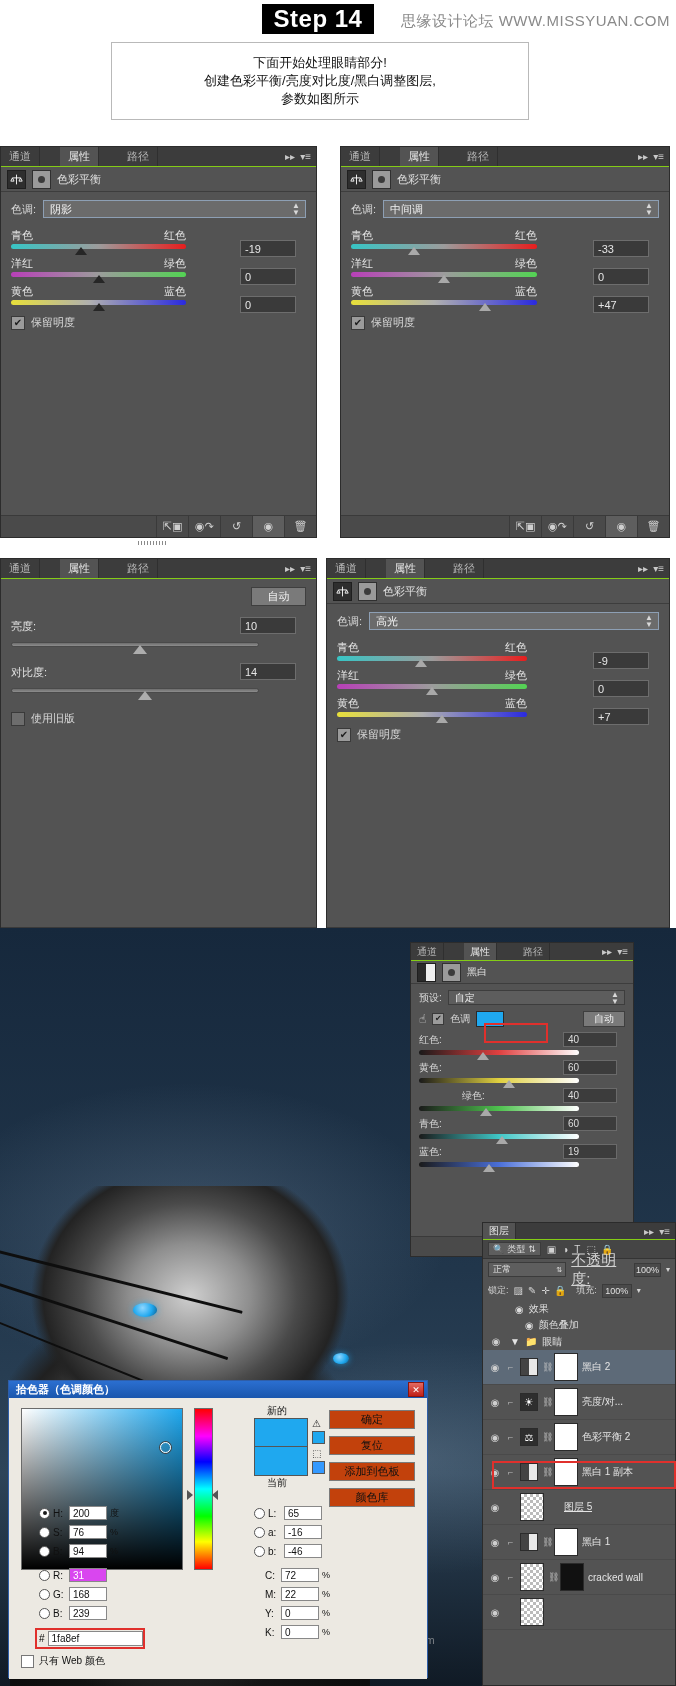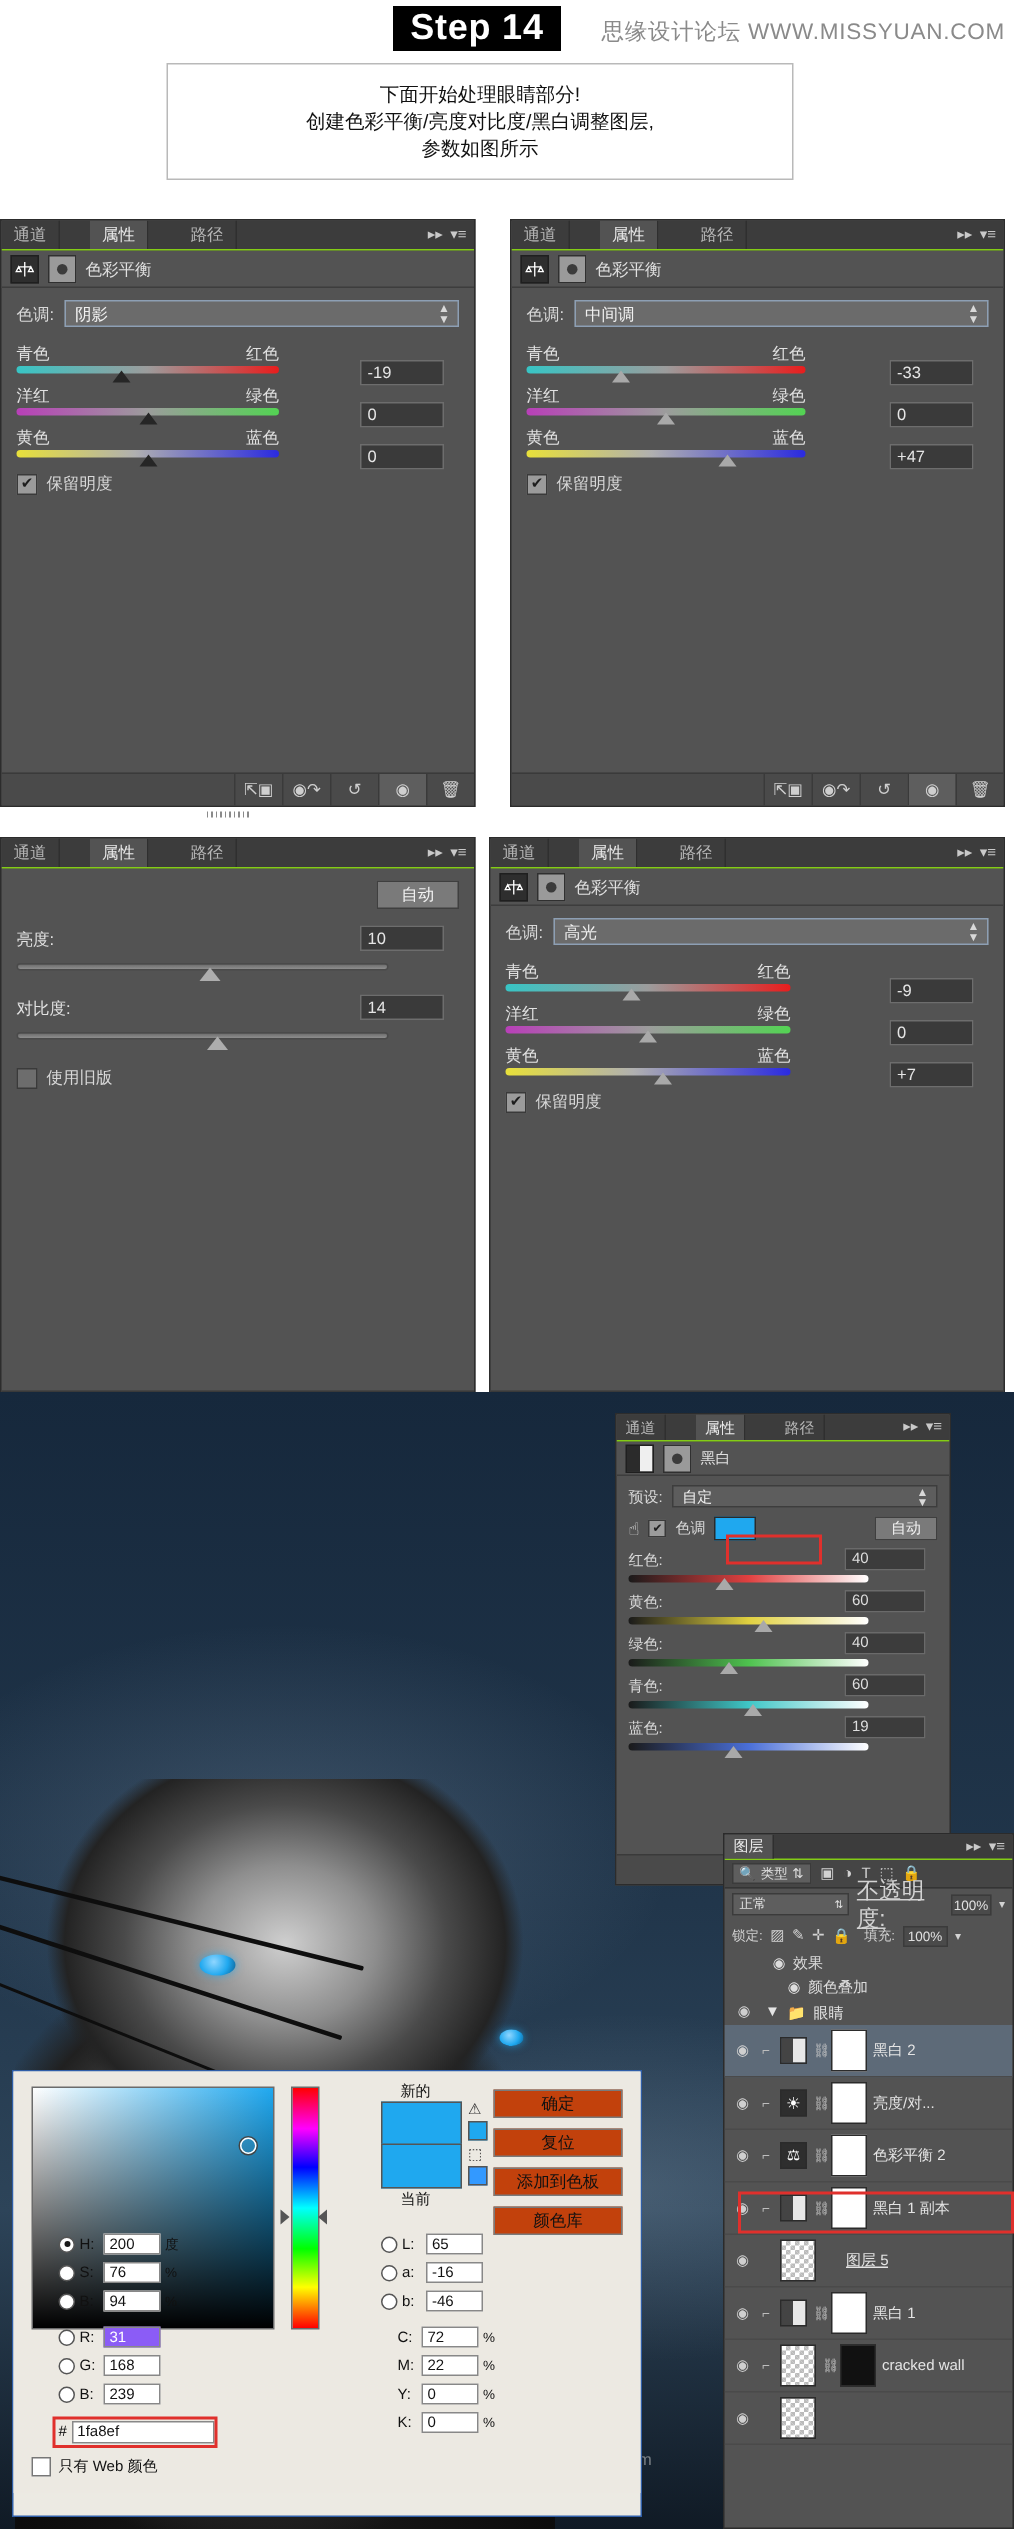--- a/index.html
+++ b/index.html
@@ -159,21 +159,21 @@
   .pk-btn{position:absolute;right:12px;width:86px;height:19px;background:#c2410c;
       border:1px solid #7a7a7a;box-sizing:border-box;font-size:11px;color:#111;
       display:flex;align-items:center;justify-content:center;}
   .f-row{position:absolute;display:flex;align-items:center;gap:3px;font-size:10px;color:#111;}
   .radio{width:9px;height:9px;border-radius:50%;border:1px solid #555;background:#fff;
       display:flex;align-items:center;justify-content:center;}
   .radio.on::after{content:"";width:4px;height:4px;border-radius:50%;background:#1a1a1a;}
   .f-lbl{width:13px;}
   .f-inp{width:38px;height:14px;background:#fff;border:1px solid #888;box-sizing:border-box;
       font-size:10px;color:#111;display:flex;align-items:center;padding-left:3px;}
-  .f-inp.selblue{background:#8b5cf6;color:#fff;}
+  .f-inp.selblue{background:#d946ef;color:#fff;}
   .f-unit{font-size:9px;color:#111;}
   .hex-row{position:absolute;left:30px;top:233px;display:flex;align-items:center;gap:3px;}
   .hex-inp{width:95px;height:15px;background:#fff;border:1px solid #888;box-sizing:border-box;
       font-size:10px;color:#111;display:flex;align-items:center;padding-left:3px;}
   .web-row{position:absolute;left:12px;top:256px;display:flex;align-items:center;gap:5px;font-size:10px;color:#111;}
   .web-chk{width:11px;height:11px;background:#fff;border:1px solid #777;}
   .redstroke{position:absolute;border:2px solid #e0302c;box-sizing:border-box;}
 </style>
 </head>
 <body>
@@ -521,21 +521,21 @@
       </div>
     </div>
     <div style="position:relative;">
       <span class="lbl" style="font-size:10px;">黄色:</span>
       <span class="bw-num" style="top:-1px;">60</span>
       <div class="bw-track" style="margin-top:3px;background:linear-gradient(90deg,#1a1a1a,#e0d040 50%,#ffffff);">
         <div class="knob light" style="left:calc(56% - 6px);top:2px;"></div>
       </div>
     </div>
     <div style="position:relative;">
-      <span class="lbl" style="font-size:10px;">绿色:</span>
+      <span class="lbl" style="font-size:10px;margin-left:43px;">绿色:</span>
       <span class="bw-num" style="top:-1px;">40</span>
       <div class="bw-track" style="margin-top:3px;background:linear-gradient(90deg,#1a1a1a,#4ec24e 50%,#ffffff);">
         <div class="knob light" style="left:calc(42% - 6px);top:2px;"></div>
       </div>
     </div>
     <div style="position:relative;">
       <span class="lbl" style="font-size:10px;">青色:</span>
       <span class="bw-num" style="top:-1px;">60</span>
       <div class="bw-track" style="margin-top:3px;background:linear-gradient(90deg,#1a1a1a,#3fc6c6 50%,#ffffff);">
         <div class="knob light" style="left:calc(52% - 6px);top:2px;"></div>
@@ -683,20 +683,24 @@
   <div class="lyr-row">
     <span class="eyecol">◉</span>
     <span class="clipmark"></span>
     <span class="thumb checker"></span>
   </div>
 </div>
 
 <div class="redbox" style="left:492px;top:1461px;width:184px;height:28px;"></div>
 
 <div class="picker">
+  <div class="pk-title">
+    <span>拾色器（色调颜色）</span>
+    <span class="pk-close">✕</span>
+  </div>
   <div class="pk-body">
 
     <div class="sv-box">
       <div class="sv-ring" style="left:138px;top:33px;"></div>
     </div>
 
     <div class="hue-strip"></div>
     <div class="hue-arrow" style="left:178px;top:92px;border-left:6px solid #555;"></div>
     <div class="hue-arrow" style="left:203px;top:92px;border-right:6px solid #555;"></div>
 

